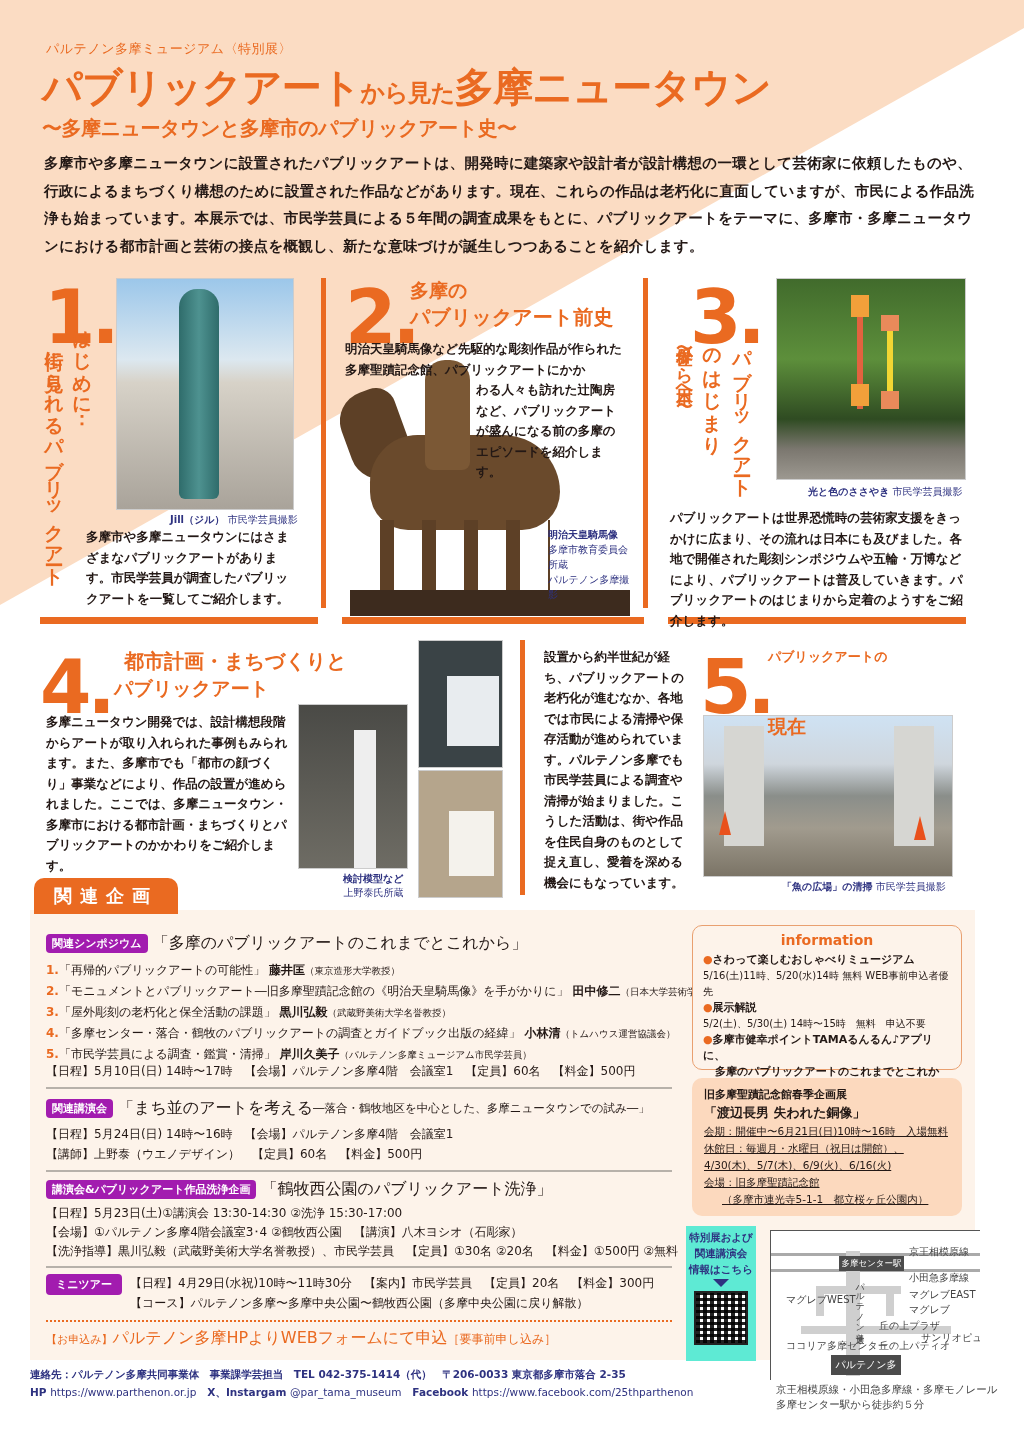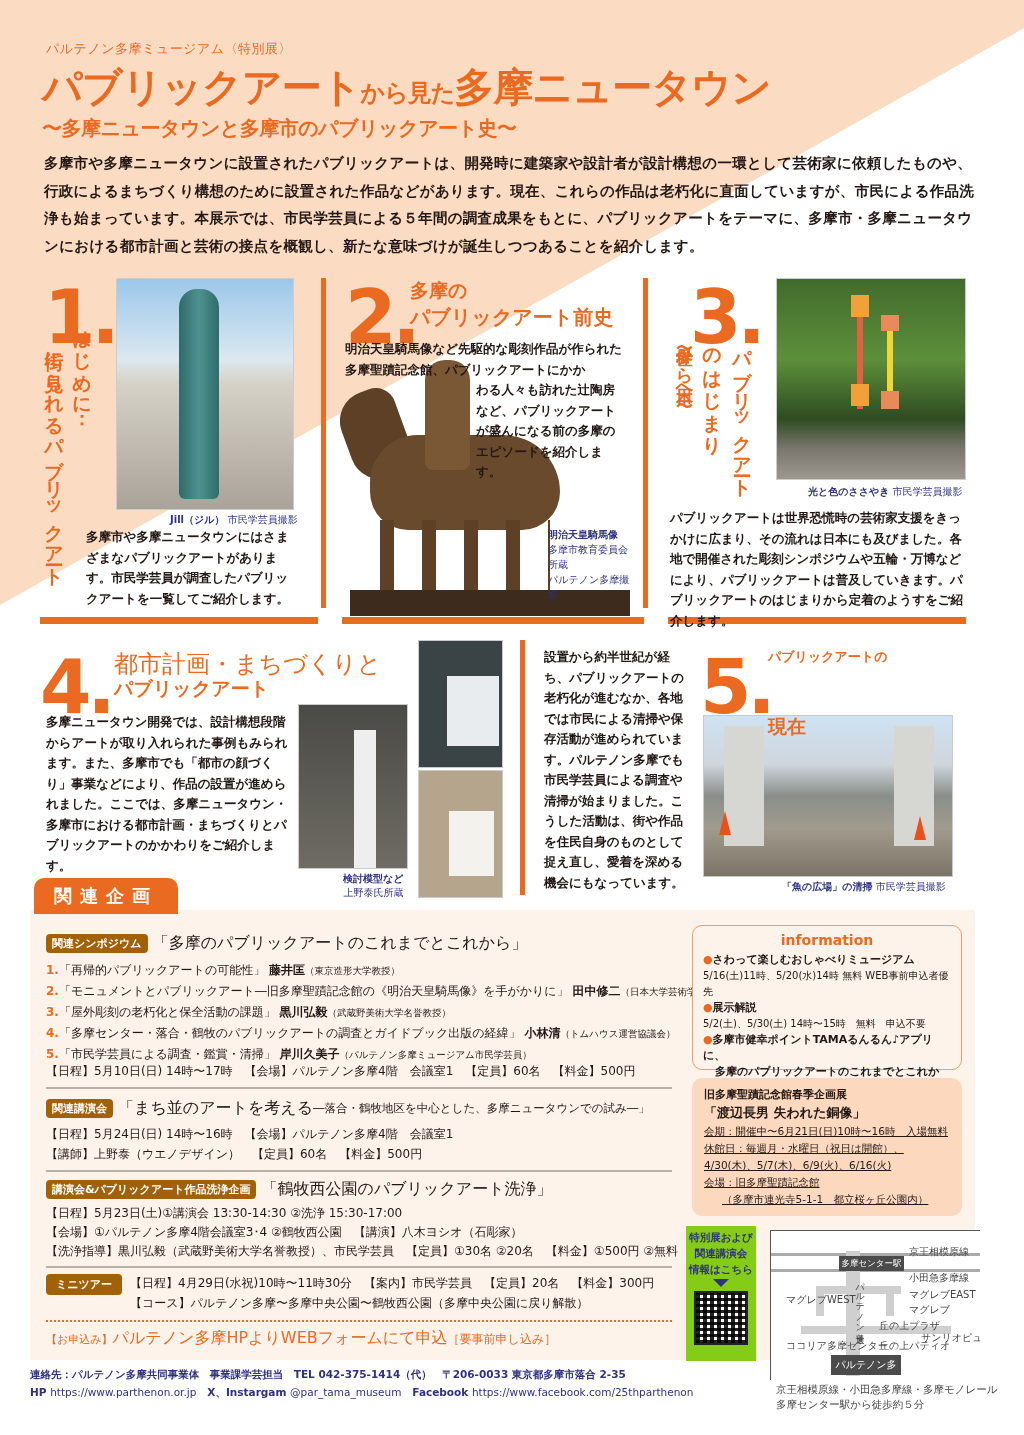--- a/index.html
+++ b/index.html
@@ -47,39 +47,39 @@
   .ph-light { background: #b5a58c; }
   .ph-light .box { position: absolute; left: 30px; top: 40px; width: 45px; height: 65px; background: #f4f2ec; }
   .ph-clean { background: linear-gradient(180deg, #cfe2f3 0%, #cfd6dd 30%, #8a8e8a 50%, #a19b8e 70%, #7b7466 100%); }
   .ph-clean .pillar { position: absolute; top: 10px; width: 40px; height: 120px; background: #d6d6d2; }
   .ph-clean .cone { position: absolute; width: 0; height: 0; border-left: 6px solid transparent; border-right: 6px solid transparent; border-bottom: 24px solid #e9511c; }
 
   
   .panel { left: 30px; top: 910px; width: 945px; height: 450px; background: #fdf3ea; }
   .tab-head { left: 34px; top: 878px; width: 144px; height: 36px; background: #ea6a21; border-radius: 10px 10px 0 0;
      color: #fff; font-size: 18px; font-weight: bold; text-align: center; line-height: 36px; letter-spacing: 8px; }
-  .tag { display: inline-block; background: #a16207; color: #fff; font-size: 11px; font-weight: bold; padding: 2px 6px; border-radius: 4px; vertical-align: middle; }
+  .tag { display: inline-block; background: #a21caf; color: #fff; font-size: 11px; font-weight: bold; padding: 2px 6px; border-radius: 4px; vertical-align: middle; }
   .ev-title { font-size: 16px; color: #231815; vertical-align: middle; }
   .ev-line { font-size: 12px; color: #231815; line-height: 20px; white-space: nowrap; }
   .ev-line small { font-size: 9.5px; }
   .num-o { color: #ea6a21; font-weight: bold; }
   .sep { position: absolute; height: 2px; background: #b7b1aa; }
   .dot-sep { position: absolute; height: 0; border-top: 2px dotted #ea6a21; }
 
   .info-box { left: 692px; top: 925px; width: 270px; height: 145px; border: 1.5px solid #e9a070; border-radius: 10px; background: #fdf3ea; padding: 6px 10px; }
   .info-title { text-align: center; font-size: 14px; font-weight: bold; color: #ea6a21; margin-bottom: 4px; }
   .info-item { font-size: 11px; font-weight: bold; line-height: 16px; }
   .info-item .dot { color: #ea6a21; }
   .info-sub { font-size: 10px; line-height: 16px; }
   .kyu-box { left: 692px; top: 1078px; width: 270px; height: 138px; background: #fcd9be; border-radius: 10px; padding: 8px 12px; }
   .kyu-box .t1 { font-size: 11px; font-weight: bold; line-height: 17px; }
   .kyu-box .t2 { font-size: 13px; font-weight: bold; line-height: 20px; }
   .kyu-box .ln { font-size: 10.5px; line-height: 17px; text-decoration: underline; }
 
-  .qr-col { left: 686px; top: 1226px; width: 70px; height: 135px; background: #84cc16; text-align: center; padding-top: 3px; }
+  .qr-col { left: 686px; top: 1226px; width: 70px; height: 135px; background: #5eead4; text-align: center; padding-top: 3px; }
   .qr-col .t { font-size: 10.5px; font-weight: bold; color: #2e3280; line-height: 16px; }
   .qr-col .tri { width: 0; height: 0; margin: 2px auto; border-left: 8px solid transparent; border-right: 8px solid transparent; border-top: 8px solid #2e3280; }
   .qr { width: 54px; height: 54px; margin: 4px auto 0; background:
       repeating-linear-gradient(0deg, #222 0 3px, #fff 3px 6px),
       repeating-linear-gradient(90deg, #222 0 4px, #fff 4px 7px);
       background-blend-mode: multiply; border: 2px solid #222; }
 
   .map { left: 770px; top: 1230px; width: 210px; height: 150px; border-left: 1.5px solid #555; border-top: 1.5px solid #555; background: #fff; overflow: hidden; }
   .map .road-h { position: absolute; height: 3px; background: #aaa; }
   .map .street { position: absolute; background: #cfcfcf; }
@@ -146,21 +146,21 @@
   <div class="sq" style="left:74px; top:105px; width:18px; height:22px;"></div>
   <div class="sq" style="left:104px; top:112px; width:18px; height:18px; background:#e98a5a;"></div>
 </div>
 <div class="abs caption" style="left:808px; top:485px;">
   <b>光と色のささやき</b> <span>市民学芸員撮影</span>
 </div>
 <div class="abs body-txt" style="left:670px; top:508px; width:300px;">パブリックアートは世界恐慌時の芸術家支援をきっかけに広まり、その流れは日本にも及びました。各地で開催された彫刻シンポジウムや五輪・万博などにより、パブリックアートは普及していきます。パブリックアートのはじまりから定着のようすをご紹介します。</div>
 <div class="hbar" style="left:668px; top:617px; width:298px;"></div>
 
 <div class="abs big-num" style="left:40px; top:650px;">4.</div>
-<div class="abs orange" style="left:114px; top:648px; font-size:24px; font-weight:normal; white-space:nowrap;">都市計画・まちづくりと</div>
+<div class="abs orange" style="left:124px; top:648px; font-size:20px; font-weight:bold; white-space:nowrap;">都市計画・まちづくりと</div>
 <div class="abs orange" style="left:114px; top:676px; font-size:19px; font-weight:bold; white-space:nowrap;">パブリックアート</div>
 <div class="abs body-txt" style="left:46px; top:712px; width:242px;">多摩ニュータウン開発では、設計構想段階からアートが取り入れられた事例もみられます。また、多摩市でも「都市の顔づくり」事業などにより、作品の設置が進められました。ここでは、多摩ニュータウン・多摩市における都市計画・まちづくりとパブリックアートのかかわりをご紹介します。</div>
 <div class="photo ph-models" style="left:298px; top:704px; width:110px; height:165px;">
     <div class="tower"></div>
   </div>
 <div class="photo ph-dark" style="left:418px; top:640px; width:85px; height:128px;">
     <div class="box"></div>
   </div>
 <div class="photo ph-light" style="left:418px; top:770px; width:85px; height:128px;">
     <div class="box"></div>

